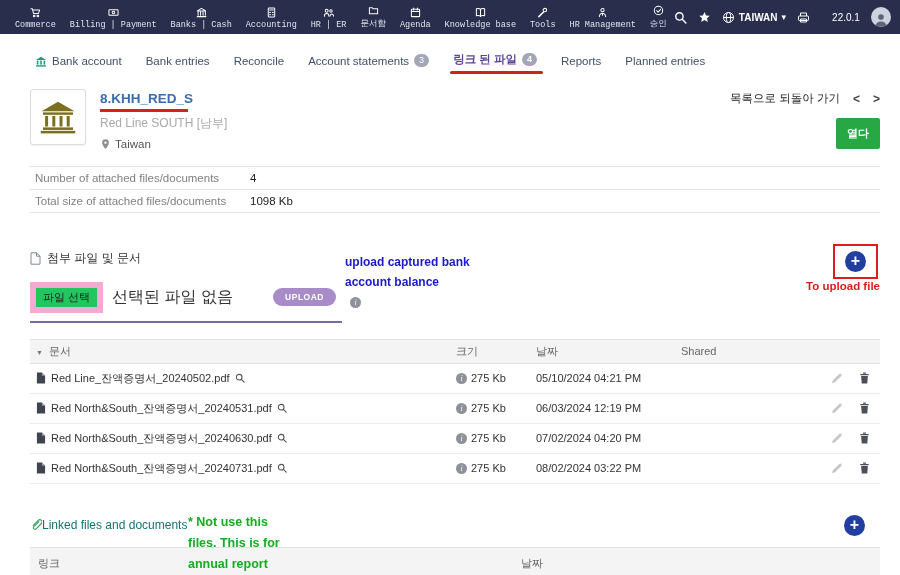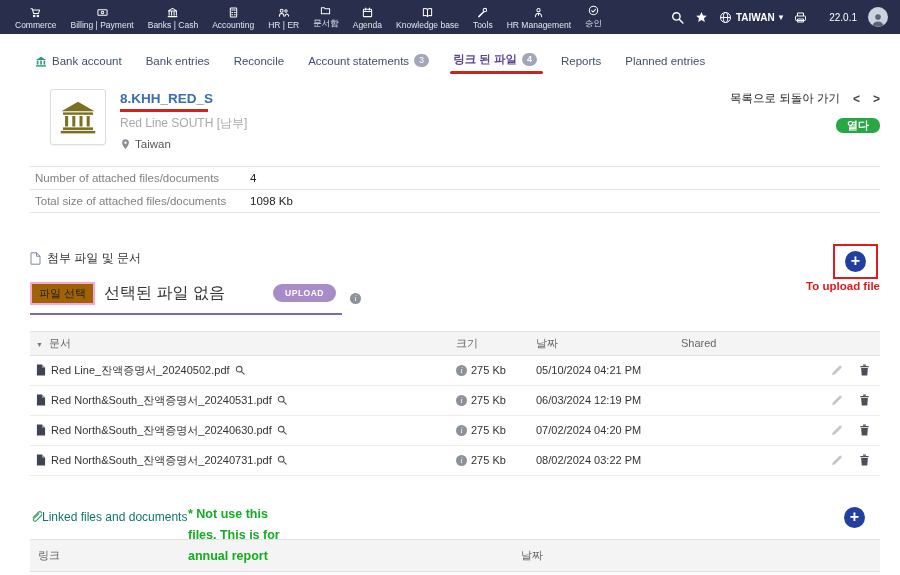--- a/index.html
+++ b/index.html
@@ -4,21 +4,21 @@
 <style>
   * { margin:0; padding:0; box-sizing:border-box; }
   html,body { width:900px; height:575px; overflow:hidden; background:#fff;
     font-family:"Liberation Sans","DejaVu Sans",sans-serif; color:#333; }
 
   
   .navbar { height:34px; background:#282e4b; display:flex; align-items:center;
     justify-content:space-between; padding:0 12px 0 8px; }
   .nav-left { display:flex; align-items:flex-end; }
   .nav-item { display:flex; flex-direction:column; align-items:center; gap:2px;
-    padding:0 7px; color:#e3e6f0; font-size:8.5px; cursor:pointer; white-space:nowrap; }
+    padding:0 7px; color:#e3e6f0; font-size:8.5px; cursor:pointer; white-space:nowrap;font-family:Liberation Mono, monospace; }
   .nav-item svg { width:11px; height:11px; stroke:#fff; fill:none;
     stroke-width:1.1; stroke-linecap:round; stroke-linejoin:round; }
   .nav-right { display:flex; align-items:center; gap:11px; color:#fff; font-size:10px; }
   .nav-right svg { display:block; }
   .lang { display:flex; align-items:center; gap:4px; font-weight:bold; font-size:10px; cursor:pointer; }
   .ver { display:flex; align-items:center; gap:22px; }
   .avatar { width:20px; height:20px; border-radius:50%; background:#ccd2de;
     display:flex; align-items:flex-end; justify-content:center; overflow:hidden; cursor:pointer; }
 
   
@@ -27,34 +27,34 @@
     cursor:pointer; display:flex; align-items:center; gap:5px; white-space:nowrap; }
   .tab .badge { display:inline-block; min-width:15px; height:13px; line-height:13px;
     border-radius:8px; background:#a2a6b6; color:#fff; font-size:9px; text-align:center;
     padding:0 4px; }
   .tab.active { color:#5b4596; font-weight:bold; }
   .tab.active::after { content:""; position:absolute; left:-3px; right:-6px; bottom:2px;
     height:3.5px; background:#c8251d; border-radius:2px; }
   .tab svg { width:12px; height:11px; fill:#23997a; }
 
   
-  .banner { display:flex; padding:13px 20px 6px 30px;margin-left:20px; }
+  .banner { display:flex; padding:13px 20px 6px 30px; }
   .logo-box { width:56px; height:56px; border:1px solid #ddd; border-radius:3px;
     background:#fff; display:flex; align-items:center; justify-content:center;
     box-shadow:0 1px 2px rgba(0,0,0,.06); }
   .banner-main { margin-left:14px; flex:1; }
   .acct-title { font-size:13.5px; font-weight:bold; color:#3a6db0; cursor:pointer; display:inline-block; }
   .title-underline { width:88px; height:2.5px; background:#d0241c; margin-top:2px; }
   .subtitle { color:#a9a9a9; font-size:12px; margin-top:3px; }
   .location { display:flex; align-items:center; gap:4px; color:#555; font-size:11.5px; margin-top:6px; }
   .banner-right { display:flex; flex-direction:column; align-items:flex-end; gap:12px; padding-top:2px; }
   .back-row { display:flex; align-items:center; gap:13px; font-size:11.5px; color:#222; }
   .chev { font-size:12px; color:#444; cursor:pointer; font-weight:bold; }
   .open-btn { background:#28a745; color:#fff; font-size:11px; font-weight:bold;
-    padding:0 11px; border:none; border-radius:7px; cursor:pointer; }
+    padding:8px 11px; border:none; border-radius:2px; cursor:pointer; }
 
   
   .summary { margin:10px 20px 0 30px; font-size:11.5px; }
   .sum-row { display:flex; border-bottom:1px solid #e4e4e4; padding:5px 5px; }
   .sum-row:first-child { border-top:1px solid #e4e4e4; }
   .sum-label { width:215px; color:#808080; }
   .sum-value { color:#222; }
 
   
   .upload-section { position:relative; margin:37px 20px 0 30px; }
@@ -62,21 +62,21 @@
   .ann-blue { position:absolute; left:315px; top:2px; color:#1a1ac8; font-weight:bold;
     font-size:12px; line-height:20px; }
   .plus-box { position:absolute; right:2px; top:-6px; border:2px solid #e01b1b;
     padding:5px 10px; }
   .plus-btn { width:21px; height:21px; border-radius:50%; background:#203f9e; color:#fff;
     font-size:16px; line-height:19px; text-align:center; font-weight:bold; cursor:pointer; }
   .ann-red { position:absolute; right:0; top:30px; color:#e01b1b; font-weight:bold; font-size:11.5px; }
   .file-row { margin-top:15px; display:flex; align-items:center; gap:8px; }
   .file-input-wrap { display:flex; align-items:center; gap:9px;
     border-bottom:2px solid #7d68a8; padding:0 6px 8px 0; width:312px; }
-  .file-btn { border:2px solid #f9a8d4; background:#a16207; padding:2px 7px; font-size:11px;
+  .file-btn { border:6px solid #f9a8d4; background:#22c55e; padding:2px 7px; font-size:11px;
     color:#222; cursor:pointer; white-space:nowrap; }
   .no-file { font-size:16px; color:#333; flex:1; }
   .upload-btn { background:#a78cc8; color:#fff; border:none; border-radius:9px;
     font-size:8.5px; font-weight:bold; letter-spacing:.5px; padding:4px 12px; cursor:pointer; }
   .info-dot { width:11px; height:11px; border-radius:50%; background:#8d9199; color:#fff;
     font-size:8px; line-height:11px; text-align:center; font-style:italic;
     font-family:"Liberation Serif",serif; display:inline-block; flex:0 0 auto; }
 
   
   .ftable { width:calc(100% - 50px); margin:16px 20px 0 30px; border-collapse:collapse;
@@ -302,20 +302,24 @@
 
 <section class="upload-section">
   <div class="section-title">
     <svg width="11" height="13" viewBox="0 0 11 13" style="fill:none;stroke:#7a8aa0;stroke-width:1">
         <path d="M1 .8h5.5L10 4.2v8H1z"></path>
         <path d="M6.5.8v3.4H10"></path>
       </svg>
     <span>첨부 파일 및 문서</span>
   </div>
 
+  <div class="ann-blue">
+    <div>upload captured bank</div>
+    <div>account balance</div>
+  </div>
 
   <div class="plus-box">
     <div class="plus-btn">+</div>
   </div>
   <div class="ann-red">To upload file</div>
 
   <div class="file-row">
     <div class="file-input-wrap">
       <button class="file-btn">파일 선택</button>
       <span class="no-file">선택된 파일 없음</span>

